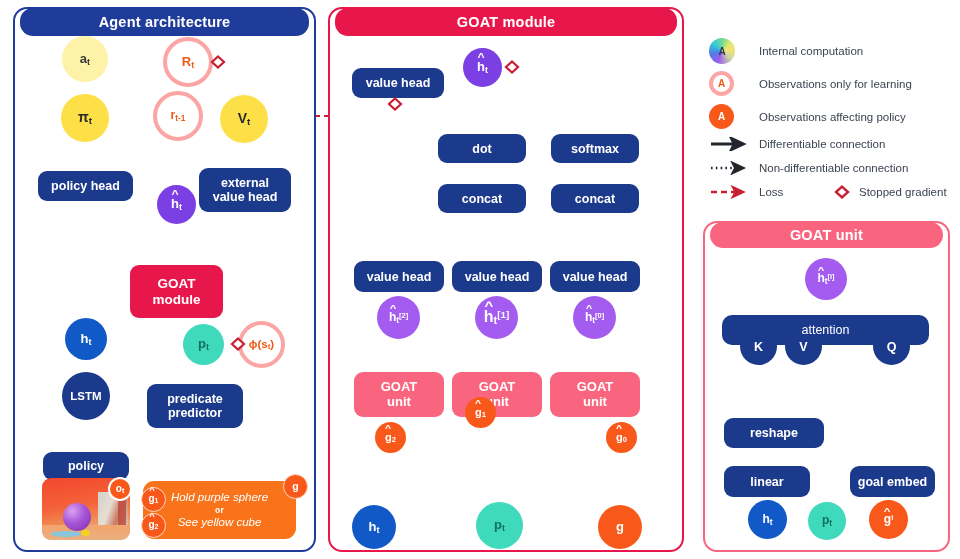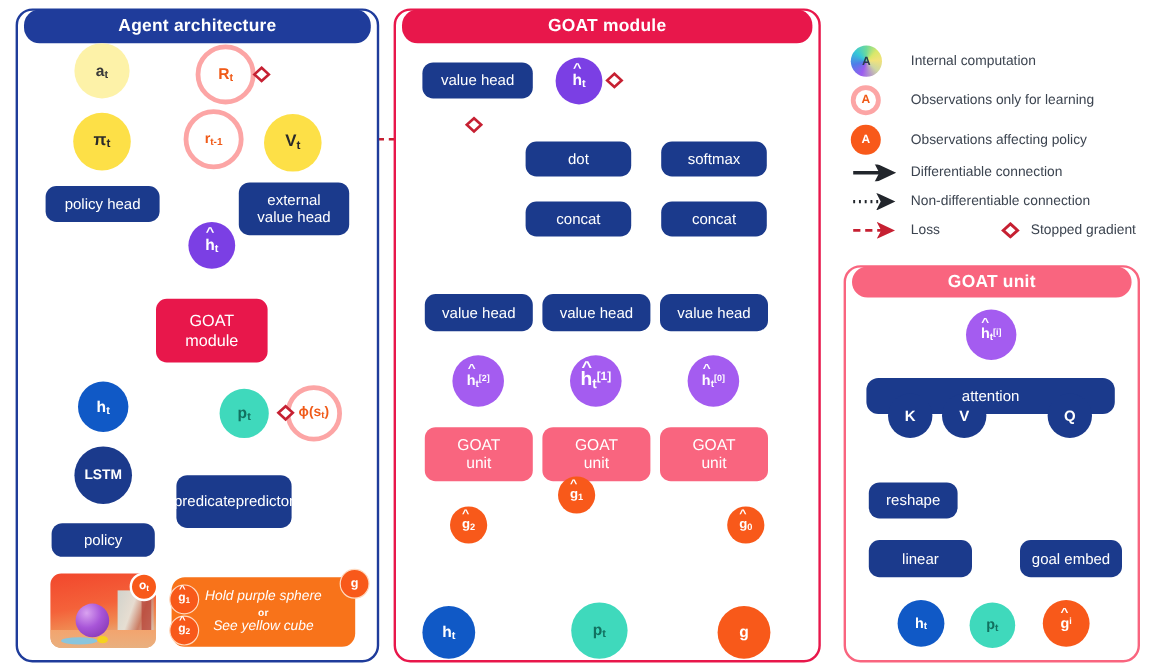--- a/index.html
+++ b/index.html
@@ -23,21 +23,21 @@
     display:flex;align-items:center;justify-content:center;
     font-size:14.5px;font-weight:600;letter-spacing:.2px;
   }
   .panel-title.blue{background:#1f3c9b;}
   .panel-title.red{background:#e8174b;}
   .panel-title.pink{background:#f9657f;}
 
   
   .node{position:absolute;box-sizing:border-box;display:flex;align-items:center;
         justify-content:center;text-align:center;line-height:1.12;}
-  .rect{border-radius:9px;background:#1b3a8c;color:#fff;font-size:12.5px;font-weight:400;}
+  .rect{border-radius:9px;background:#1b3a8c;color:#fff;font-size:12.5px;font-weight:700;margin-top:16px;}
   .rect.pinkbox{background:#f9657f;color:#fff;font-size:13px;}
   .rect.redbox{background:#e8174b;color:#fff;font-size:13.5px;}
   .circ{border-radius:50%;}
   .c-purple{background:#7b3fe4;color:#fff;}
   .c-purple-l{background:#a45cf0;color:#fff;}
   .c-gold{background:#fde047;color:#2a2a2a;}
   .c-pale{background:#fdf2a8;color:#3a3a3a;}
   .c-blue{background:#1059c6;color:#fff;}
   .c-navy{background:#1b3a8c;color:#fff;}
   .c-teal{background:#3fd9bc;color:#12705f;}
@@ -313,21 +313,21 @@
     </div>
 
     <div class="node circ c-hollow" style="left:238px;top:321px;width:47px;height:47px;font-size:11.5px;font-weight:600;">
       <span class="lbl"><span>ϕ(s</span><span class="sub">t</span><span>)</span></span>
     </div>
 
     <div class="node circ c-navy" style="left:62px;top:372px;width:48px;height:48px;font-size:11.5px;font-weight:600;">
       <span>LSTM</span>
     </div>
 
-    <div class="node rect" style="left:147px;top:396px;width:96px;height:44px;flex-direction:row;">
+    <div class="node rect" style="left:147px;top:368px;width:96px;height:44px;flex-direction:column;">
       <span>predicate</span>
       <span>predictor</span>
     </div>
 
     <div class="node rect" style="left:43px;top:436px;width:86px;height:28px;">
       <span>policy</span>
     </div>
 
     <div class="obs" style="left:42px;top:478px;width:88px;height:62px;">
       <div class="wall"></div>
@@ -444,21 +444,21 @@
       </div>
       <div class="att-lobe" style="left:63px;top:13px;width:37px;height:37px;">
         <span>V</span>
       </div>
       <div class="att-lobe" style="left:151px;top:13px;width:37px;height:37px;">
         <span>Q</span>
       </div>
       <div class="att-label" style="left:0;top:8px;">attention</div>
     </div>
 
-    <div class="node rect" style="left:724px;top:402px;width:74px;height:30px;">
+    <div class="node rect" style="left:724px;top:402px;width:100px;height:30px;">
       <span>reshape</span>
     </div>
     <div class="node rect" style="left:724px;top:450px;width:86px;height:31px;">
       <span>linear</span>
     </div>
     <div class="node rect" style="left:850px;top:450px;width:85px;height:31px;">
       <span>goal embed</span>
     </div>
 
     <div class="node circ c-blue" style="left:748px;top:500px;width:39px;height:39px;font-size:12px;font-weight:700;">

